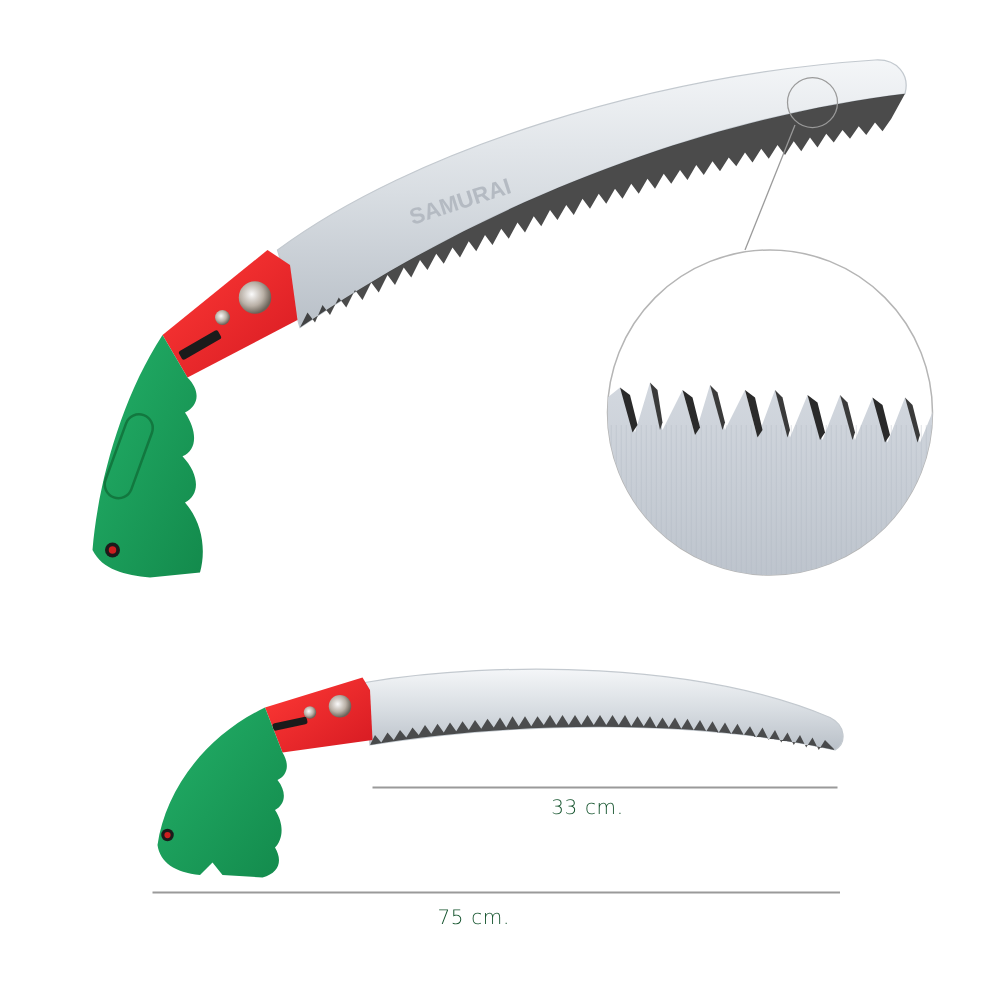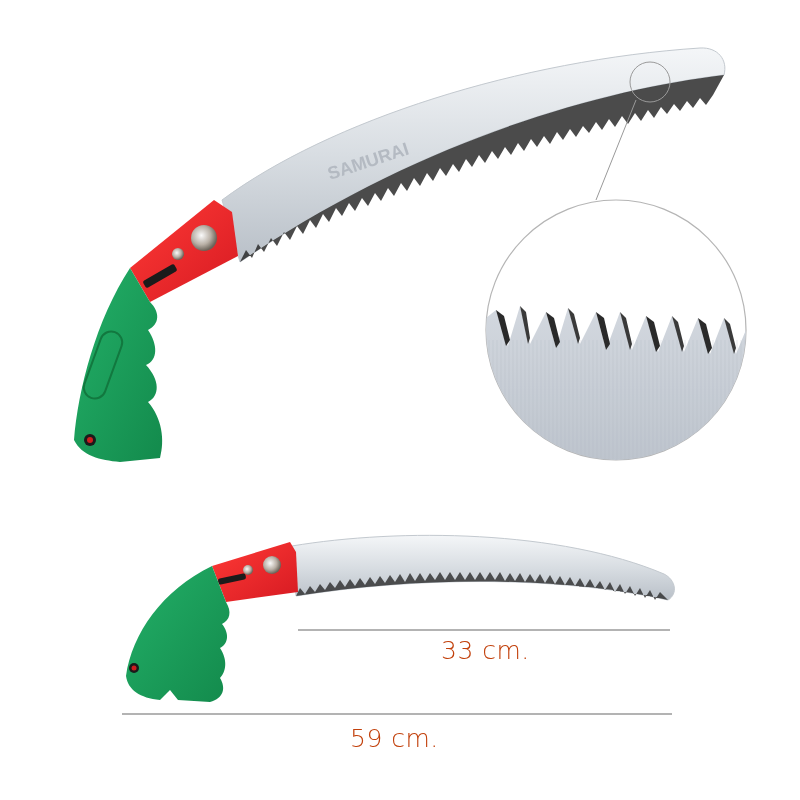--- a/index.html
+++ b/index.html
@@ -1,18 +1,18 @@
 <!DOCTYPE html>
 <html><head>
 <meta charset="utf-8">
 <style>
   html,body{margin:0;padding:0;background:#ffffff;}
   body{width:800px;height:800px;position:relative;overflow:hidden;font-family:"DejaVu Sans","Liberation Sans",sans-serif;}
   .layer{position:absolute;left:0;top:0;width:800px;height:800px;}
-  .dim-label{position:absolute;color:#c2410c;font-size:25px;font-weight:300;letter-spacing:0.5px;white-space:nowrap;}
+  .dim-label{position:absolute;color:#14532d;font-size:16px;font-weight:300;letter-spacing:0.5px;white-space:nowrap;}
   #dim-33{left:441px;top:636px;}
   #dim-48{left:350px;top:724px;}
 </style>
 </head>
 <body>
 
 <svg class="layer" viewBox="0 0 800 800" xmlns="http://www.w3.org/2000/svg">
   <defs>
     <linearGradient id="bladeGrad" x1="0" y1="0" x2="0" y2="1">
       <stop offset="0" stop-color="#f4f6f8"></stop>
@@ -99,13 +99,13 @@
     <path d="M212,566 L226,602 C232,612 230,620 222,624 C230,634 228,644 220,648 C228,660 226,672 220,678 C226,688 224,698 210,702 L178,700 L170,690 L160,700 C140,698 128,690 126,676 C132,634 162,590 212,566 Z" fill="url(#greenGrad)"></path>
     <circle cx="134" cy="668" r="5" fill="#1b1b1b"></circle>
     <circle cx="134" cy="668" r="2.5" fill="#cc1f1f"></circle>
   </g>
 
   <line x1="298" y1="630" x2="670" y2="630" stroke="#9a9a9a" stroke-width="1.5"></line>
   <line x1="122" y1="714" x2="672" y2="714" stroke="#9a9a9a" stroke-width="1.5"></line>
 </svg>
 
 <div id="dim-33" class="dim-label">33 cm.</div>
-<div id="dim-48" class="dim-label">59 cm.</div>
+<div id="dim-48" class="dim-label">75 cm.</div>
 
 </body></html>

